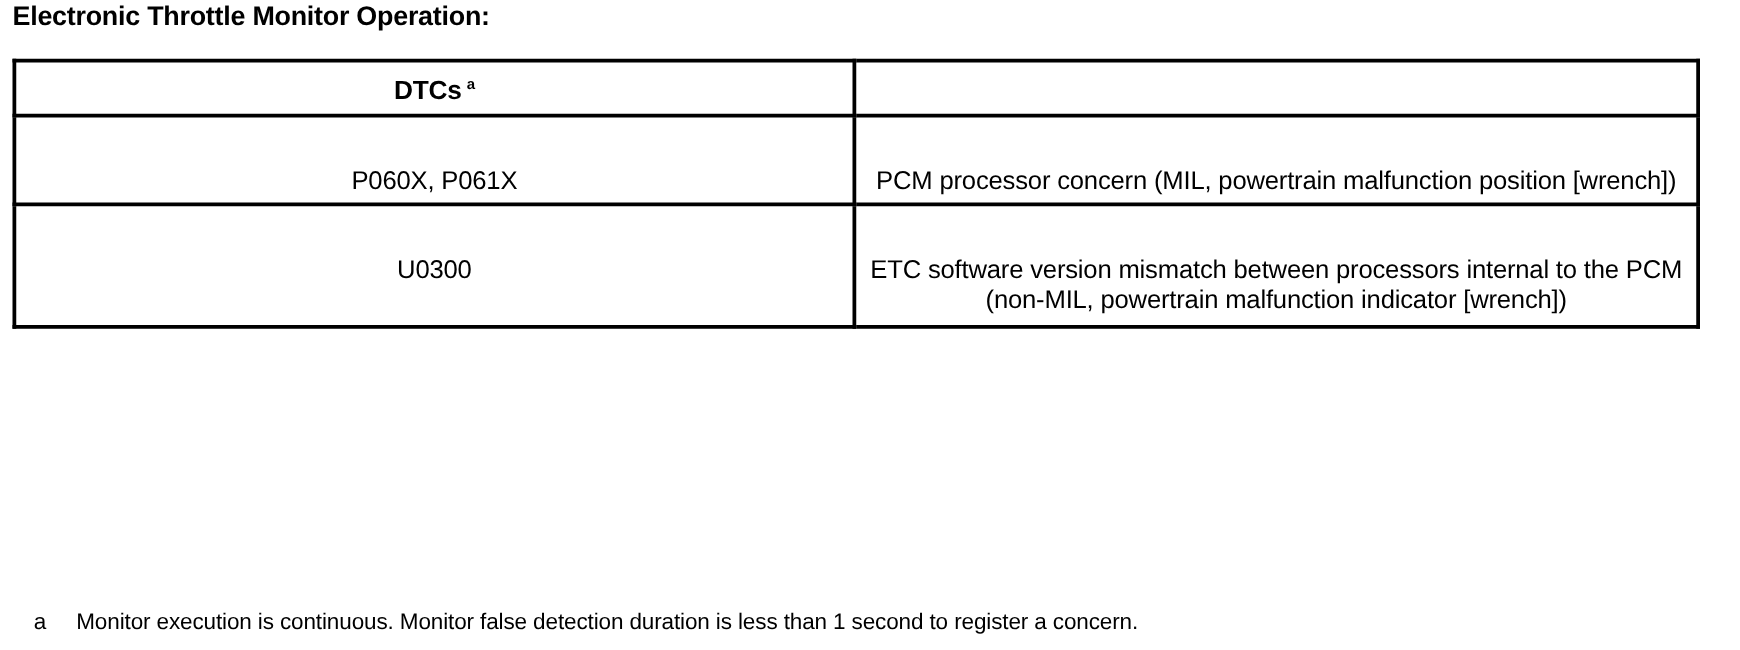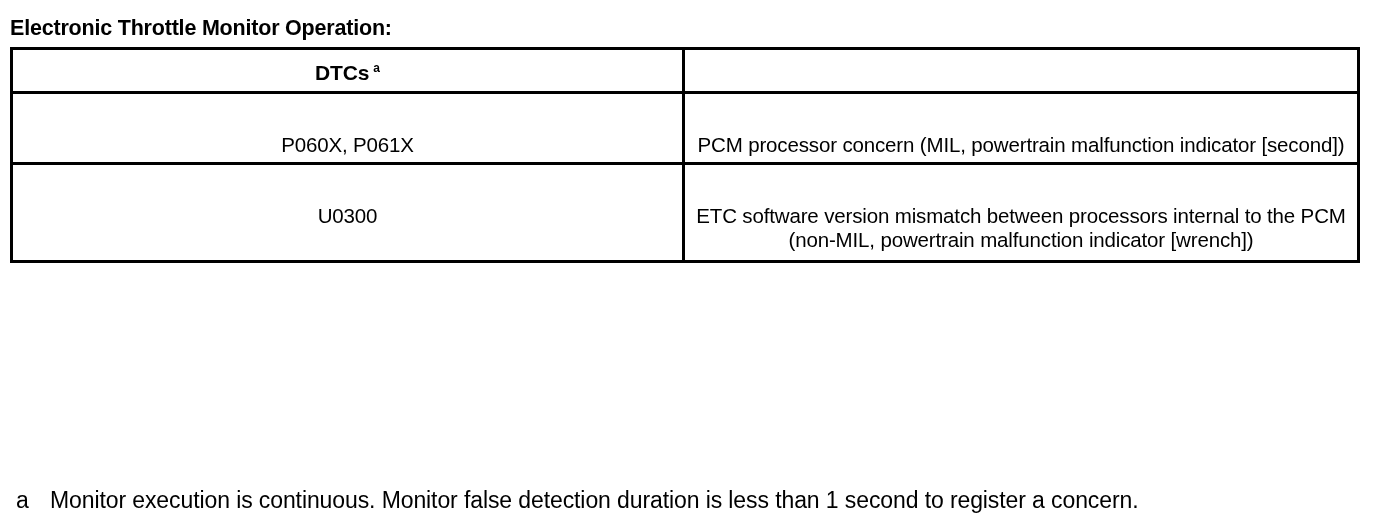--- a/index.html
+++ b/index.html
@@ -20,21 +20,21 @@
     position: relative;
     width: 1392px;
     height: 520px;
     box-sizing: border-box;
   }
 
   
   .doc-title {
     position: absolute;
     left: 10px;
-    top: 16px;
+    top: 1px;
     font-size: 21.5px;
     font-weight: bold;
     letter-spacing: -0.2px;
     white-space: nowrap;
   }
 
   
   .dtc-table {
     position: absolute;
     left: 10px;
@@ -76,23 +76,23 @@
   .r2 td { height: 59px; }
   .r3 td { height: 60px; }
   .r4 td { height: 89px; }
   .r5 td { height: 88px; }
 
   .cell-text { display: block; margin-top: 32px; }
 
   
   .footnote {
     position: absolute;
-    left: 16px;
+    left: 27px;
     top: 487px;
-    font-size: 23px;
+    font-size: 18px;
     letter-spacing: -0.1px;
     white-space: nowrap;
   }
   .footnote .fn-mark {
     display: inline-block;
     width: 34px;
   }
 </style>
 </head>
 <body>
@@ -111,21 +111,21 @@
         <th class="col-dtc"><span>DTCs</span><span class="sup">a</span></th>
         <th class="col-desc"><span></span></th>
       </tr>
     </thead>
     <tbody>
       <tr class="r1">
         <td>
             <span class="cell-text">P060X, P061X</span>
           </td>
         <td>
-            <span class="cell-text">PCM processor concern (MIL, powertrain malfunction indicator [second])</span>
+            <span class="cell-text">PCM processor concern (MIL, powertrain malfunction position [wrench])</span>
           </td>
       </tr>
       <tr class="r5">
         <td>
             <span class="cell-text">U0300</span>
           </td>
         <td>
             <span class="cell-text">ETC software version mismatch between processors internal to the PCM (non-MIL, powertrain malfunction indicator [wrench])</span>
           </td>
       </tr>

